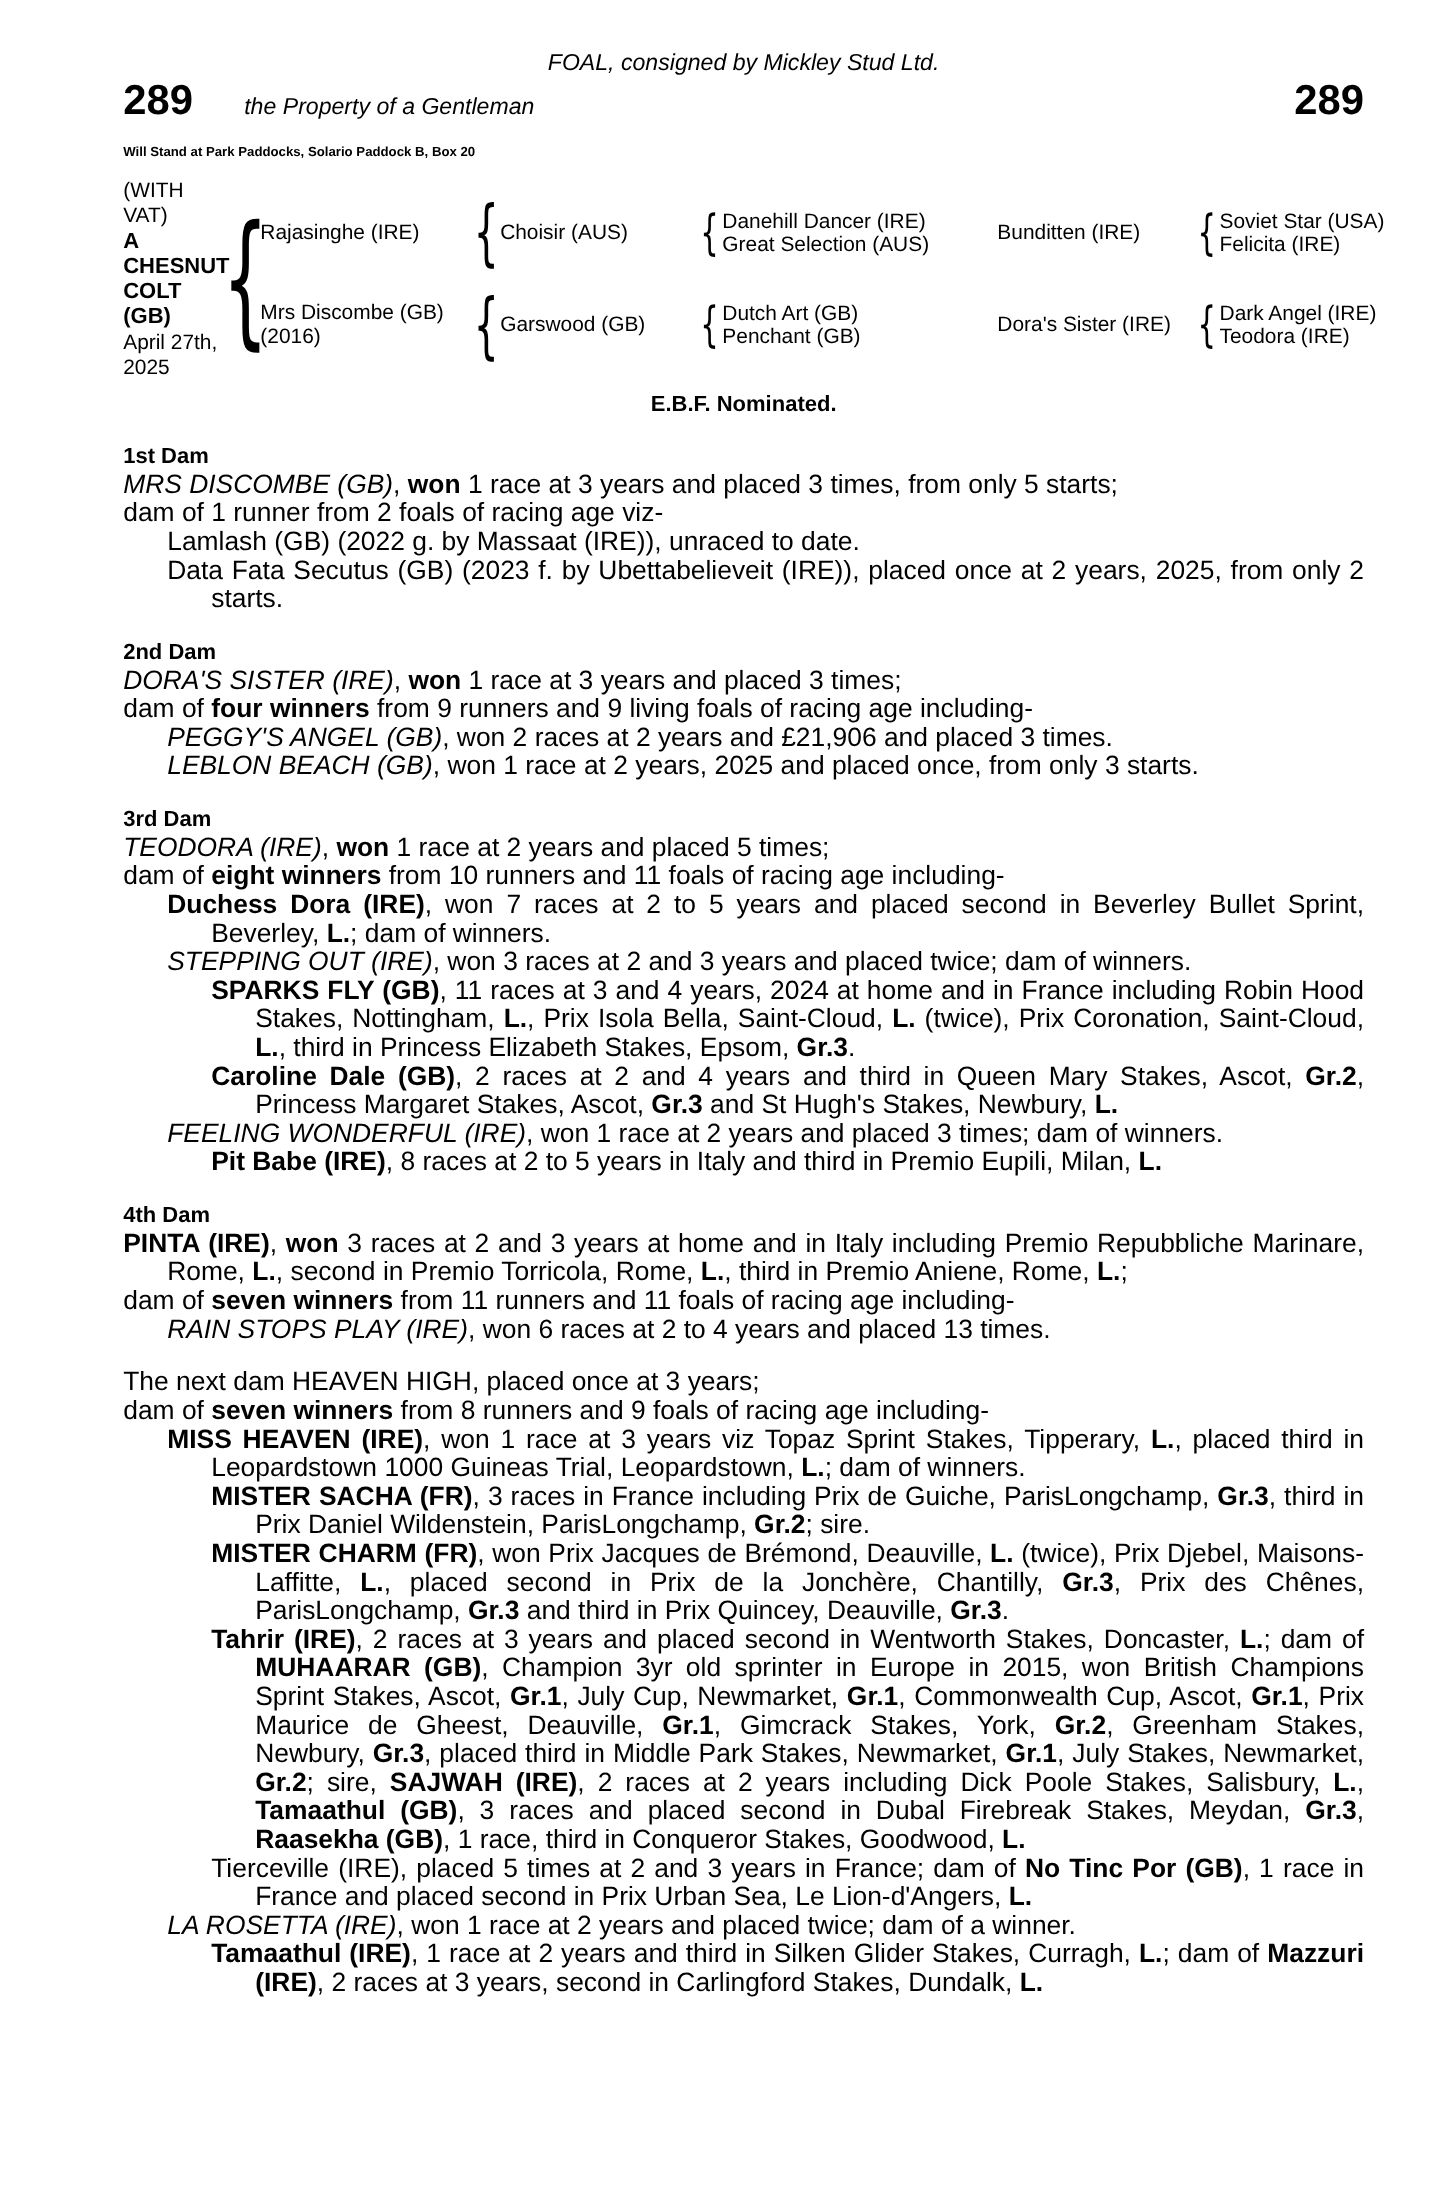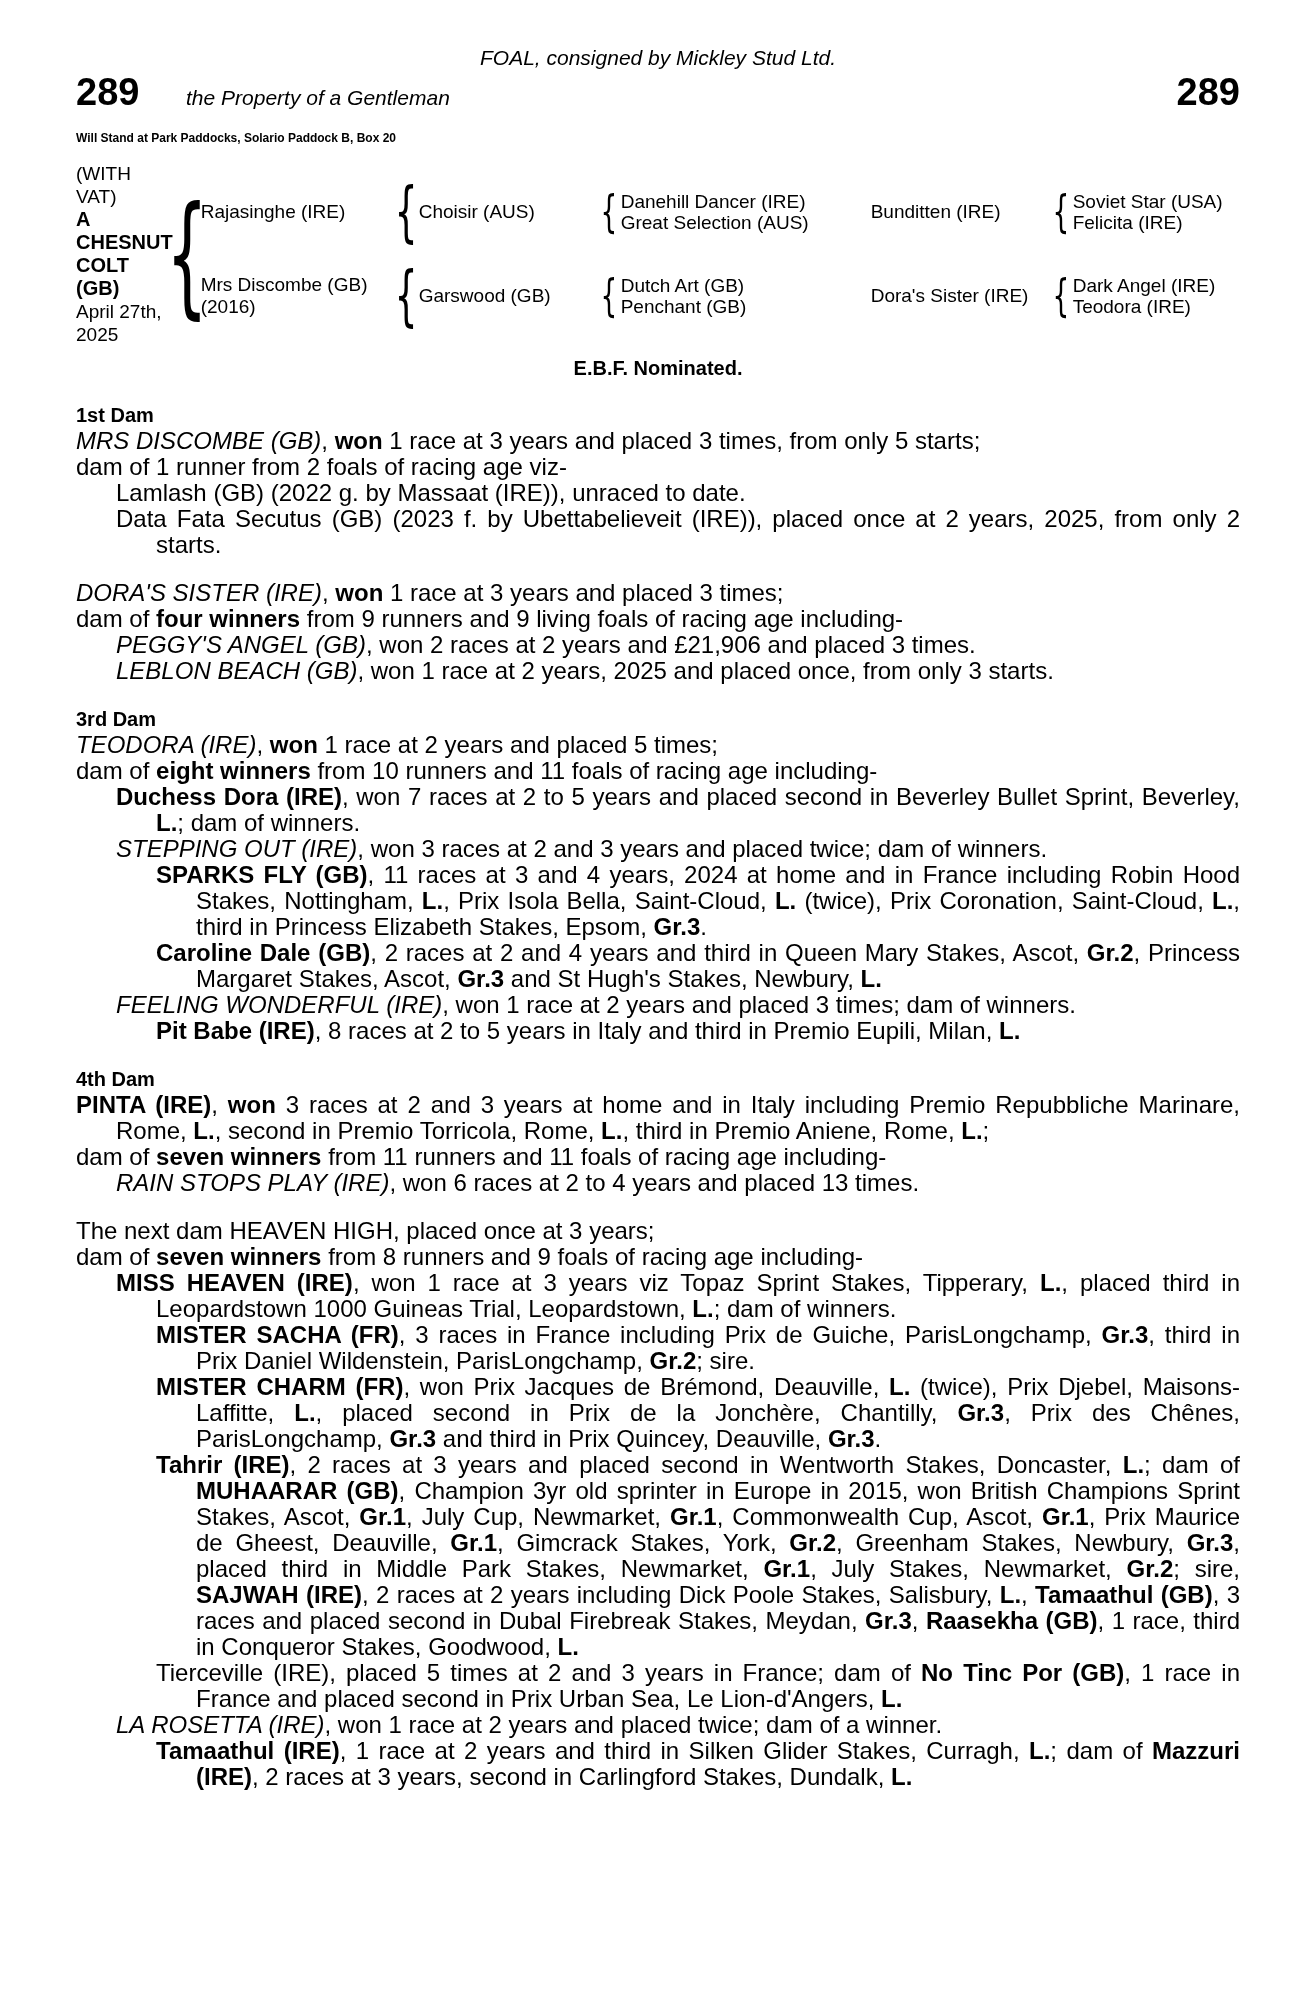--- a/index.html
+++ b/index.html
@@ -5,21 +5,21 @@
 <style>
   * { box-sizing: border-box; }
   html, body { margin: 0; padding: 0; background: #ffffff; }
   body {
     width: 1315px;
     min-height: 2000px;
     font-family: "Liberation Sans", "DejaVu Sans", sans-serif;
     color: #000;
     -webkit-font-smoothing: antialiased;
   }
-  .page { width: 1315px; min-height: 2000px; padding: 46px 75px 40px 76px; }
+  .page { width: 1315px; min-height: 2000px; padding: 46px 75px 40px 112px; }
 
   .bold { font-weight: bold; }
   .italic { font-style: italic; }
 
   
   .consignor { font-style: italic; font-size: 21px; text-align: center; line-height: 24px; }
   .lot-row { display: flex; align-items: baseline; margin-top: 2px; }
   .lot-number { font-size: 38px; font-weight: bold; line-height: 40px; width: 110px; }
   .lot-number.right { text-align: right; }
   .property { flex: 1; font-style: italic; font-size: 21px; }
@@ -158,20 +158,21 @@
 
   <div class="sections">
       <section class="section">
         <div class="section-title">1st Dam</div>
         <div class="para l0"><span class="italic">MRS DISCOMBE (GB)</span><span>, </span><span class="bold">won</span><span> 1 race at 3 years and placed 3 times, from only 5 starts;</span></div>
         <div class="para l0"><span>dam of 1 runner from 2 foals of racing age viz-</span></div>
         <div class="para l1"><span>Lamlash (GB) (2022 g. by Massaat (IRE)), unraced to date.</span></div>
         <div class="para l1"><span>Data Fata Secutus (GB) (2023 f. by Ubettabelieveit (IRE)), placed once at 2 years, 2025, from only 2 starts.</span></div>
       </section>
       <section class="section">
+        <div class="section-title">2nd Dam</div>
         <div class="para l0"><span class="italic">DORA'S SISTER (IRE)</span><span>, </span><span class="bold">won</span><span> 1 race at 3 years and placed 3 times;</span></div>
         <div class="para l0"><span>dam of </span><span class="bold">four winners</span><span> from 9 runners and 9 living foals of racing age including-</span></div>
         <div class="para l1"><span class="italic">PEGGY'S ANGEL (GB)</span><span>, won 2 races at 2 years and £21,906 and placed 3 times.</span></div>
         <div class="para l1"><span class="italic">LEBLON BEACH (GB)</span><span>, won 1 race at 2 years, 2025 and placed once, from only 3 starts.</span></div>
       </section>
       <section class="section">
         <div class="section-title">3rd Dam</div>
         <div class="para l0"><span class="italic">TEODORA (IRE)</span><span>, </span><span class="bold">won</span><span> 1 race at 2 years and placed 5 times;</span></div>
         <div class="para l0"><span>dam of </span><span class="bold">eight winners</span><span> from 10 runners and 11 foals of racing age including-</span></div>
         <div class="para l1"><span class="bold">Duchess Dora (IRE)</span><span>, won 7 races at 2 to 5 years and placed second in Beverley Bullet Sprint, Beverley, </span><span class="bold">L.</span><span>; dam of winners.</span></div>

